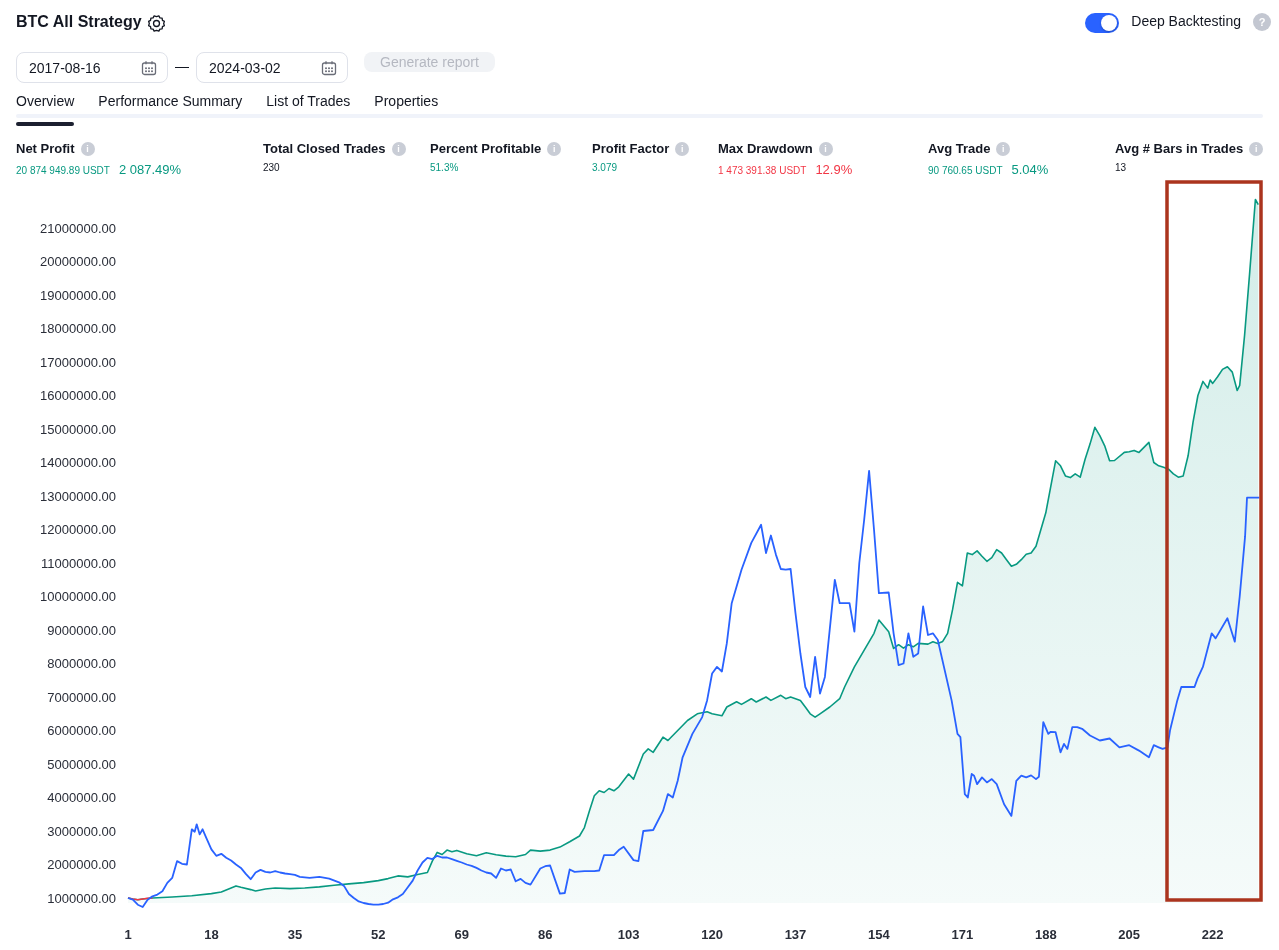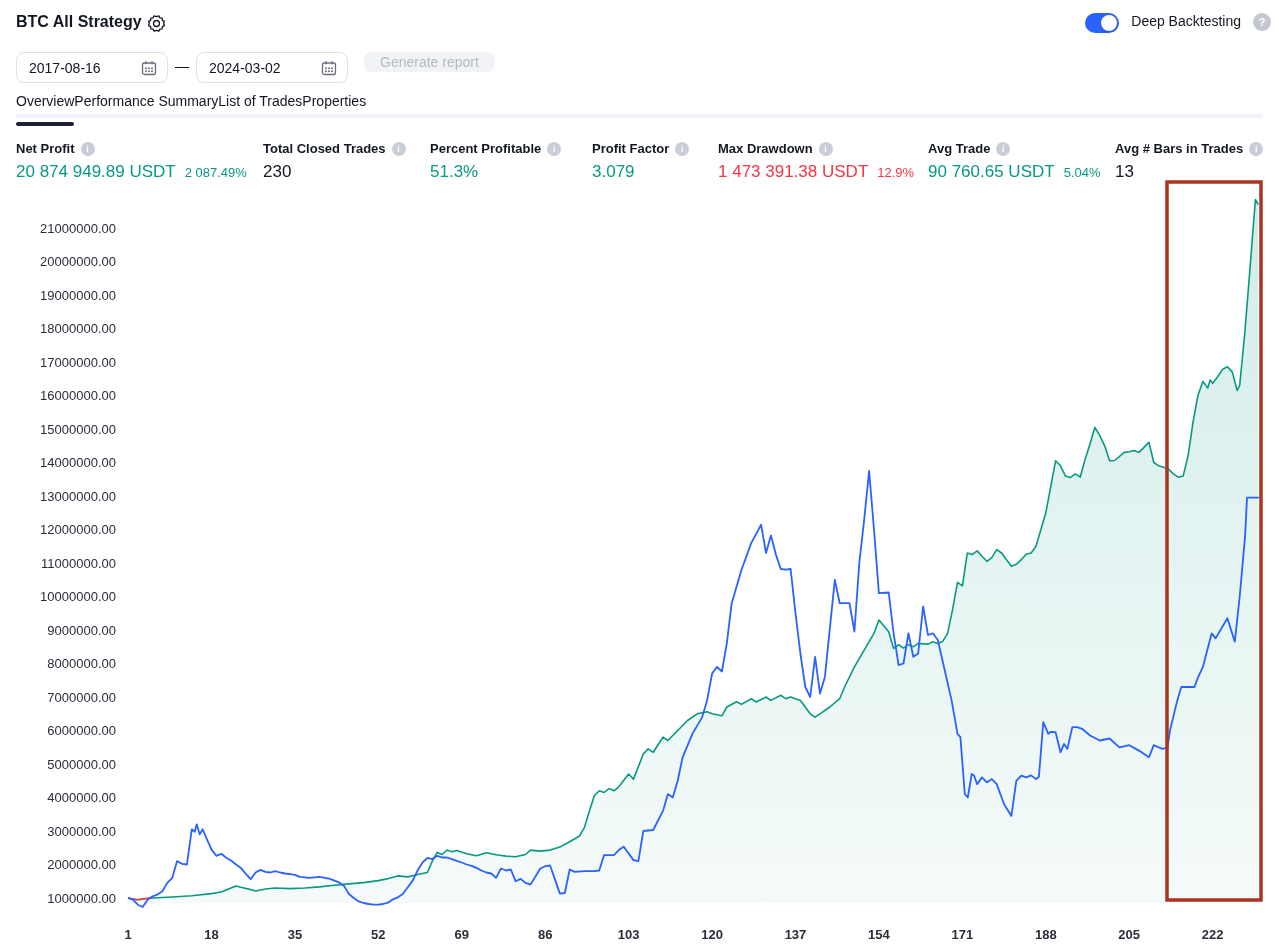--- a/index.html
+++ b/index.html
@@ -20,36 +20,36 @@
   
   .date-input{position:absolute;top:52px;height:31px;width:152px;box-sizing:border-box;
     border:1px solid #dfe2ea;border-radius:8px;display:flex;align-items:center;
     justify-content:space-between;padding:0 9px 0 12px;font-size:14px;background:#fff;cursor:text;}
   #date-from{left:16px;} #date-to{left:196px;}
   .date-dash{position:absolute;left:172px;top:58px;width:20px;text-align:center;font-size:14px;}
   .gen-btn{position:absolute;left:364px;top:52px;height:20px;padding:0 16px;border:none;
     border-radius:8px;background:#f1f3f6;color:#b5b8c1;font-size:14px;
     font-family:inherit;display:flex;align-items:center;}
   
-  .tabs{position:absolute;left:16px;top:93px;display:flex;font-size:14px;}
+  .tabs{position:absolute;left:16px;top:93px;display:flex;gap:24px;font-size:14px;}
   .tab{padding-bottom:13px;position:relative;cursor:pointer;white-space:nowrap;}
   .tabs-band{position:absolute;left:16px;right:16px;top:114px;height:4px;background:#f0f3fa;border-radius:2px;}
   .tab.active::after{content:"";position:absolute;left:0;right:0;bottom:-4px;height:4px;
     background:#1c2030;border-radius:2px;z-index:2;}
   
   .stats{position:absolute;left:0;top:141px;width:1279px;height:44px;}
   .stat{position:absolute;top:0;}
   .stat:nth-child(1){left:16px}.stat:nth-child(2){left:263px}.stat:nth-child(3){left:430px}
   .stat:nth-child(4){left:592px}.stat:nth-child(5){left:718px}.stat:nth-child(6){left:928px}
   .stat:nth-child(7){left:1115px}
   .stat-label{font-size:13px;font-weight:700;display:flex;align-items:center;gap:6px;white-space:nowrap;}
   .info{width:14px;height:14px;border-radius:50%;background:#c9cdd6;color:#fff;font-size:9px;
     font-weight:700;display:inline-flex;align-items:center;justify-content:center;font-style:normal;}
   .stat-vals{margin-top:6px;display:flex;align-items:baseline;gap:9px;white-space:nowrap;}
-  .stat-value{font-size:17px;}
+  .stat-value{font-size:10px;}
   .stat-sub{font-size:13px;}
   .pos{color:#089981}.neg{color:#f23645}.neutral{color:#131722}
   
   #chart{position:absolute;left:0;top:0;width:1279px;height:950px;}
 </style>
 </head>
 <body>
 
 <svg id="chart" viewBox="0 0 1279 950" xmlns="http://www.w3.org/2000/svg">
     <defs>

